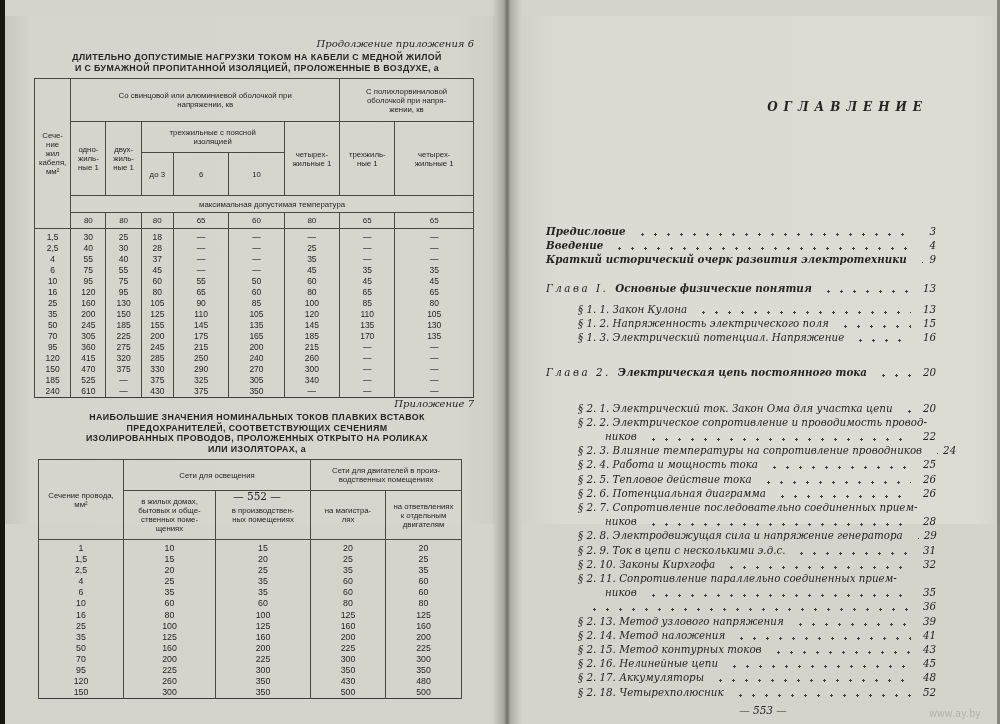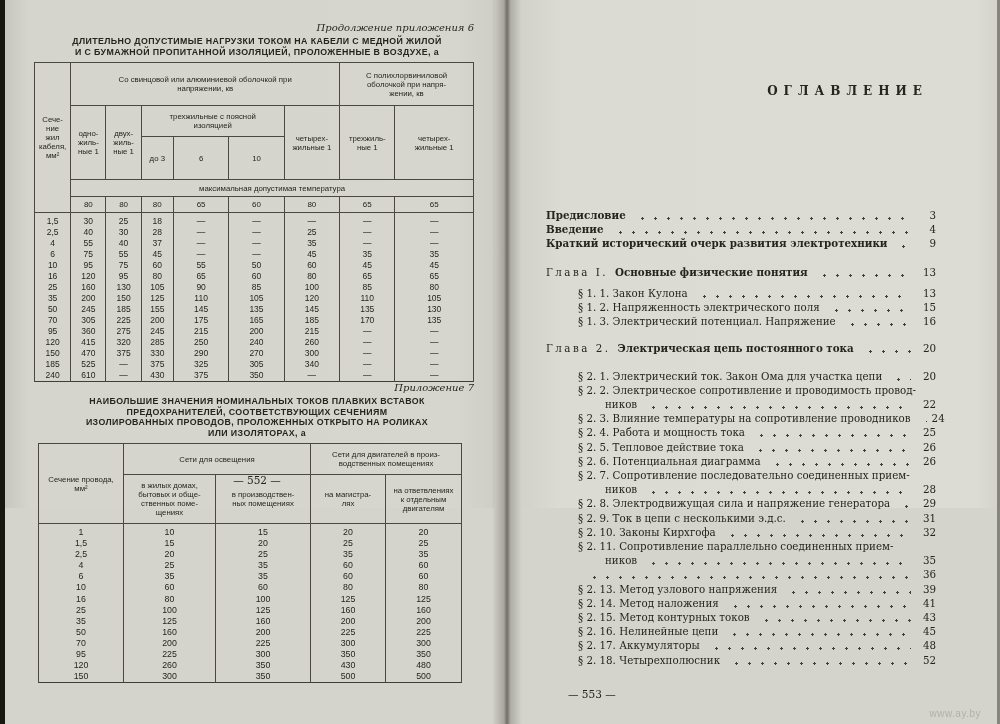--- a/index.html
+++ b/index.html
@@ -3,23 +3,23 @@
 <meta charset="utf-8">
 <style>
   html,body{margin:0;padding:0;background:#111;}
   .book{position:relative;width:1000px;height:724px;overflow:hidden;
         background:#d5d4cc;font-family:"Liberation Sans",sans-serif;color:#25241f;}
   
   .edge-left{position:absolute;left:0;top:0;width:5px;height:100%;background:#17160f;}
   .edge-right{position:absolute;right:0;top:0;width:3px;height:100%;background:rgba(40,38,30,.45);}
   .gutter{position:absolute;left:492px;top:0;width:30px;height:100%;
           background:linear-gradient(90deg,rgba(60,58,50,0) 0%,rgba(60,58,50,.30) 40%,rgba(25,24,18,.55) 50%,rgba(60,58,50,.25) 62%,rgba(60,58,50,0) 100%);}
-  .page{position:absolute;top:0;height:508px;}
+  .page{position:absolute;top:16px;height:508px;}
   .page-left{left:5px;width:490px;background:linear-gradient(90deg,#c8c7bf 0,#d6d5cd 5%,#d7d6ce 92%,#cfceC6 100%);}
-  .page-right{left:522px;width:478px;background:linear-gradient(90deg,#d3d2ca 0,#dbdad3 8%,#dcdbd4 95%,#d4d3cb 100%);}
+  .page-right{left:522px;width:478px;background:linear-gradient(90deg,#d3d2ca 0,#dbdad3 8%,#dcdbd4 95%,#d4d3cb 100%);font-style:italic;}
 
   
   .lp-content{position:relative;margin:22px 0 0 29px;width:446px;}
   .note-italic{font-family:"DejaVu Serif",serif;font-style:italic;font-size:10px;text-align:right;padding-right:6px;}
   .tbl-title{font-weight:bold;font-size:8.8px;line-height:10.5px;letter-spacing:.4px;text-align:center;white-space:pre-line;margin-top:3px;}
   table{border-collapse:collapse;table-layout:fixed;margin-top:5px;border:1.4px solid #3f3d37;}
   th,td{border:1px solid #4a4840;font-weight:normal;}
   th{font-size:7.8px;line-height:9px;text-align:center;vertical-align:middle;padding:2px 1px;white-space:pre-line;}
   .t1{width:440px;}
   .t1 tbody td{border-top:none;border-bottom:none;font-size:8.5px;line-height:11px;text-align:center;padding:0;}
@@ -32,33 +32,33 @@
              font-family:"DejaVu Serif",serif;font-size:10.5px;}
 
   
   .rp-content{position:relative;height:724px;padding:84px 64px 0 24px;box-sizing:border-box;}
   .toc-heading{font-family:"DejaVu Serif",serif;font-weight:bold;font-size:12px;letter-spacing:6px;
                text-align:right;padding-right:8px;}
   .toc{margin-top:110px;font-family:"DejaVu Serif",serif;font-size:10.3px;line-height:14.2px;}
   .toc-entry{margin:0;}
   .toc-entry.gap-sm{margin-top:7px;}
   .toc-entry.gap-md{margin-top:14px;}
-  .toc-entry.gap-lg{margin-top:13px;}
+  .toc-entry.gap-lg{margin-top:21px;}
   .toc-line{display:flex;align-items:baseline;}
   .toc-line .lab{white-space:nowrap;text-align:right;}
   .front .lab{font-weight:bold;}
   .chapter .lab{font-weight:bold;}
   .ch-prefix{letter-spacing:2.5px;margin-right:7px;white-space:nowrap;}
   .sec{padding-left:32px;}
   .toc-line.cont{padding-left:27px;}
   .leader{flex:1;min-width:8px;height:.9em;margin:0 5px 0 8px;align-self:flex-end;
           background-image:radial-gradient(circle,#403e38 1.05px,rgba(0,0,0,0) 1.25px);
           background-size:13px 5px;background-repeat:repeat-x;background-position:2px 72%;}
   .pagenum{width:20px;text-align:right;white-space:nowrap;}
-  .rp-footer{position:absolute;left:24px;bottom:24px;width:390px;text-align:left;
+  .rp-footer{position:absolute;left:24px;bottom:24px;width:390px;text-align:center;
              font-family:"DejaVu Serif",serif;font-size:10.5px;transform:translateX(22px);}
   .watermark{position:absolute;right:19px;bottom:5px;font-size:10px;color:#b1b0a8;letter-spacing:.5px;}
 </style>
 </head>
 <body>
 
 <div class="book">
   <div class="page page-left">
     <div class="lp-content">
 

